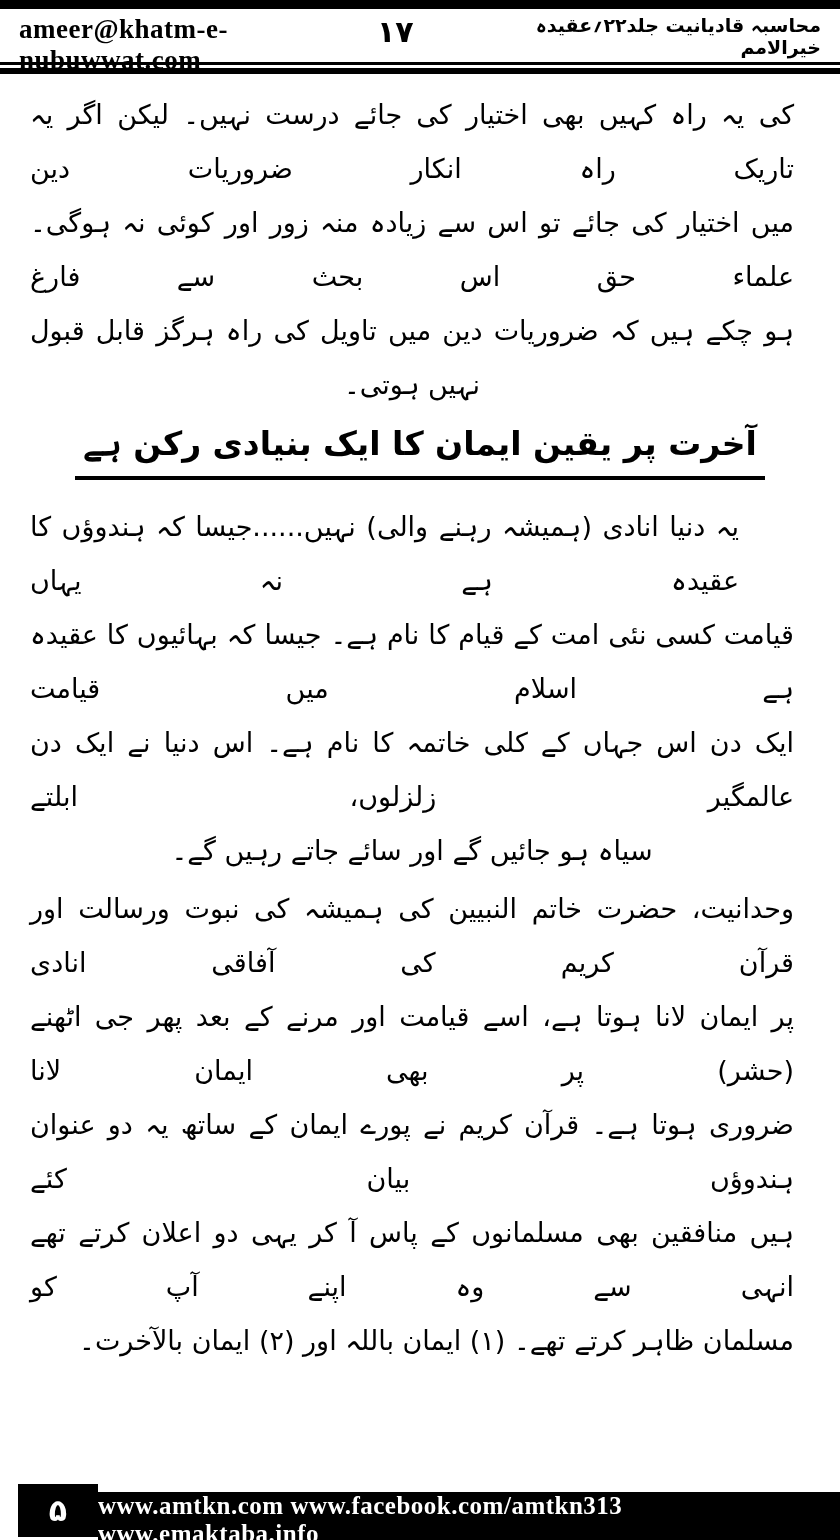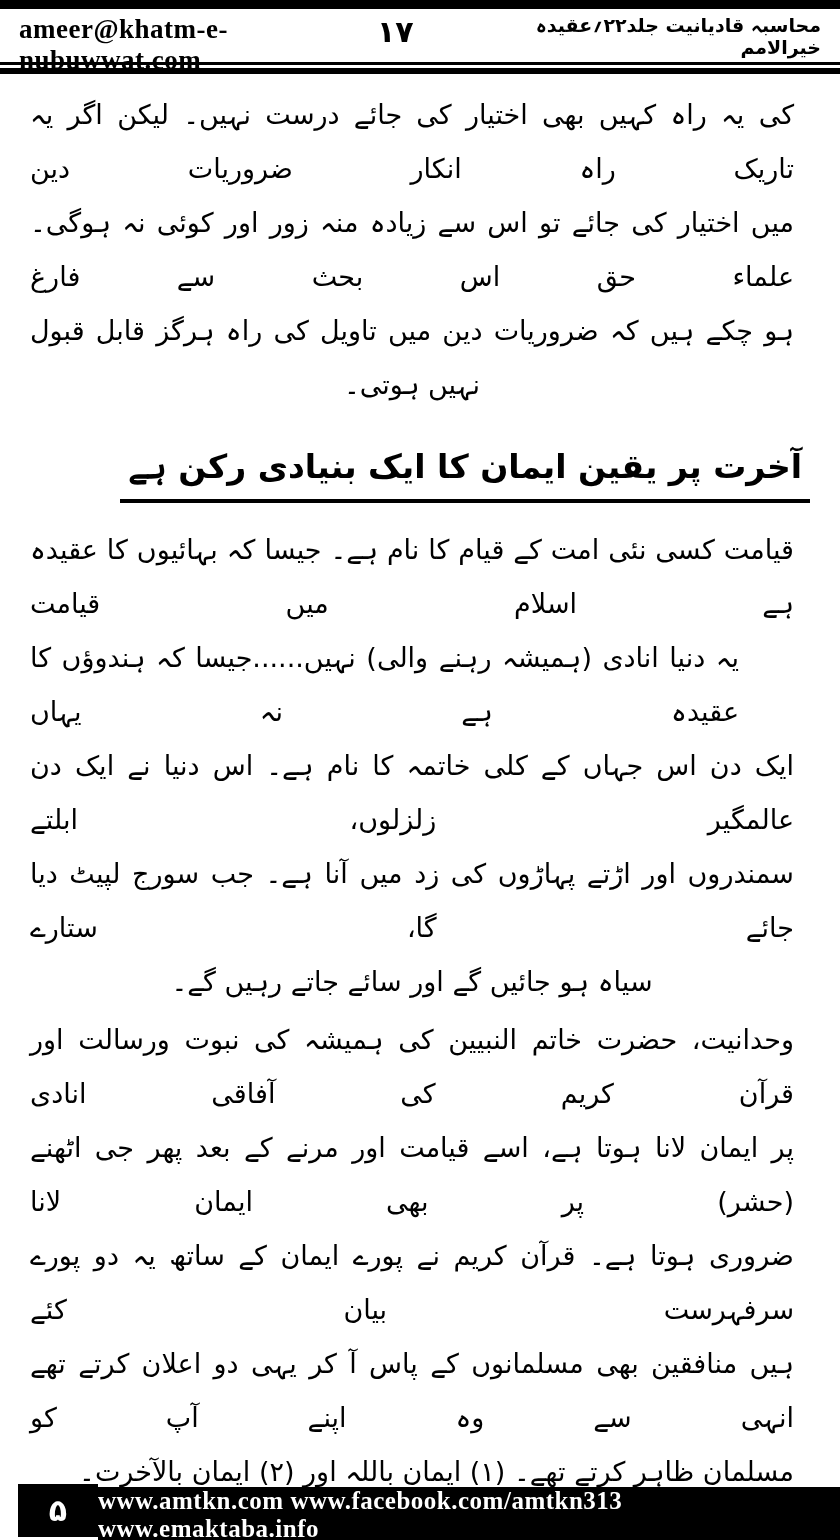--- a/index.html
+++ b/index.html
@@ -44,38 +44,38 @@
   .para{margin:0 16px 4px 0;}
   .line{
     font-size:27px;line-height:54px;
     text-align:justify;text-align-last:justify;
     white-space:normal;
   }
   .line.first{padding-right:55px;}
   .line.last-center{text-align-last:center;padding-right:0;}
   .line.last-right{text-align-last:right;}
   .heading-wrap{
-    margin:27px 0 10px 0;height:74px;
+    text-align:center;margin:4px 0 10px 0;height:74px;
   }
   .heading{
     display:inline-block;
     font-size:33px;font-weight:bold;line-height:56px;
     border-bottom:4px solid #000;padding:0 8px 4px 8px;
   }
   
   .footer{
     position:absolute;left:0;right:0;bottom:3px;height:53px;
     display:flex;
   }
   .footer-box{
     width:80px;margin-left:18px;background:#000;color:#fff;
     display:flex;align-items:center;justify-content:center;
     font-size:30px;font-weight:bold;flex:0 0 auto;
   }
-  .footer-right{flex:1;display:flex;flex-direction:column;justify-content:center;}
+  .footer-right{flex:1;display:flex;flex-direction:column;}
   .stripe{height:3px;background:#000;}
   .stripe.s1{margin-top:2px;margin-bottom:3px;}
   .stripe.s2{margin-bottom:3px;}
   .footer-bar{
     flex:1;background:#000;color:#fff;
     display:flex;align-items:center;justify-content:center;
     font-family:"Liberation Serif",serif;
     font-weight:bold;font-size:25px;letter-spacing:.5px;
     direction:ltr;
   }
@@ -104,31 +104,30 @@
       <div class="line">کی یہ راہ کہیں بھی اختیار کی جائے درست نہیں۔ لیکن اگر یہ تاریک راہ انکار ضروریات دین</div>
       <div class="line">میں اختیار کی جائے تو اس سے زیادہ منہ زور اور کوئی نہ ہوگی۔ علماء حق اس بحث سے فارغ</div>
       <div class="line last-center">ہو چکے ہیں کہ ضروریات دین میں تاویل کی راہ ہرگز قابل قبول نہیں ہوتی۔</div>
     </div>
 
     <div class="heading-wrap">
       <span class="heading">آخرت پر یقین ایمان کا ایک بنیادی رکن ہے</span>
     </div>
 
     <div class="para">
+      <div class="line first">یہ دنیا انادی (ہمیشہ رہنے والی) نہیں......جیسا کہ ہندوؤں کا عقیدہ ہے نہ یہاں</div>
       <div class="line">قیامت کسی نئی امت کے قیام کا نام ہے۔ جیسا کہ بہائیوں کا عقیدہ ہے اسلام میں قیامت</div>
-      <div class="line first">یہ دنیا انادی (ہمیشہ رہنے والی) نہیں......جیسا کہ ہندوؤں کا عقیدہ ہے نہ یہاں</div>
       <div class="line">ایک دن اس جہاں کے کلی خاتمہ کا نام ہے۔ اس دنیا نے ایک دن عالمگیر زلزلوں، ابلتے</div>
-      <div class="line">سمندروں اور اڑتے پہاڑوں کی زد میں آنا ہے۔ جب سورج لپیٹ دیا جائے گا، ستارے</div>
       <div class="line last-center">سیاہ ہو جائیں گے اور سائے جاتے رہیں گے۔</div>
     </div>
 
     <div class="para">
       <div class="line">وحدانیت، حضرت خاتم النبیین کی ہمیشہ کی نبوت ورسالت اور قرآن کریم کی آفاقی انادی</div>
       <div class="line">پر ایمان لانا ہوتا ہے، اسے قیامت اور مرنے کے بعد پھر جی اٹھنے (حشر) پر بھی ایمان لانا</div>
-      <div class="line">ضروری ہوتا ہے۔ قرآن کریم نے پورے ایمان کے ساتھ یہ دو پورے سرفہرست بیان کئے</div>
+      <div class="line">ضروری ہوتا ہے۔ قرآن کریم نے پورے ایمان کے ساتھ یہ دو عنوان ہندوؤں بیان کئے</div>
       <div class="line">ہیں منافقین بھی مسلمانوں کے پاس آ کر یہی دو اعلان کرتے تھے انہی سے وہ اپنے آپ کو</div>
       <div class="line last-right">مسلمان ظاہر کرتے تھے۔ (۱) ایمان باللہ اور (۲) ایمان بالآخرت۔</div>
     </div>
 
   </div>
 
   <div class="footer">
     <div class="footer-box">
       <span>۵</span>
     </div>

